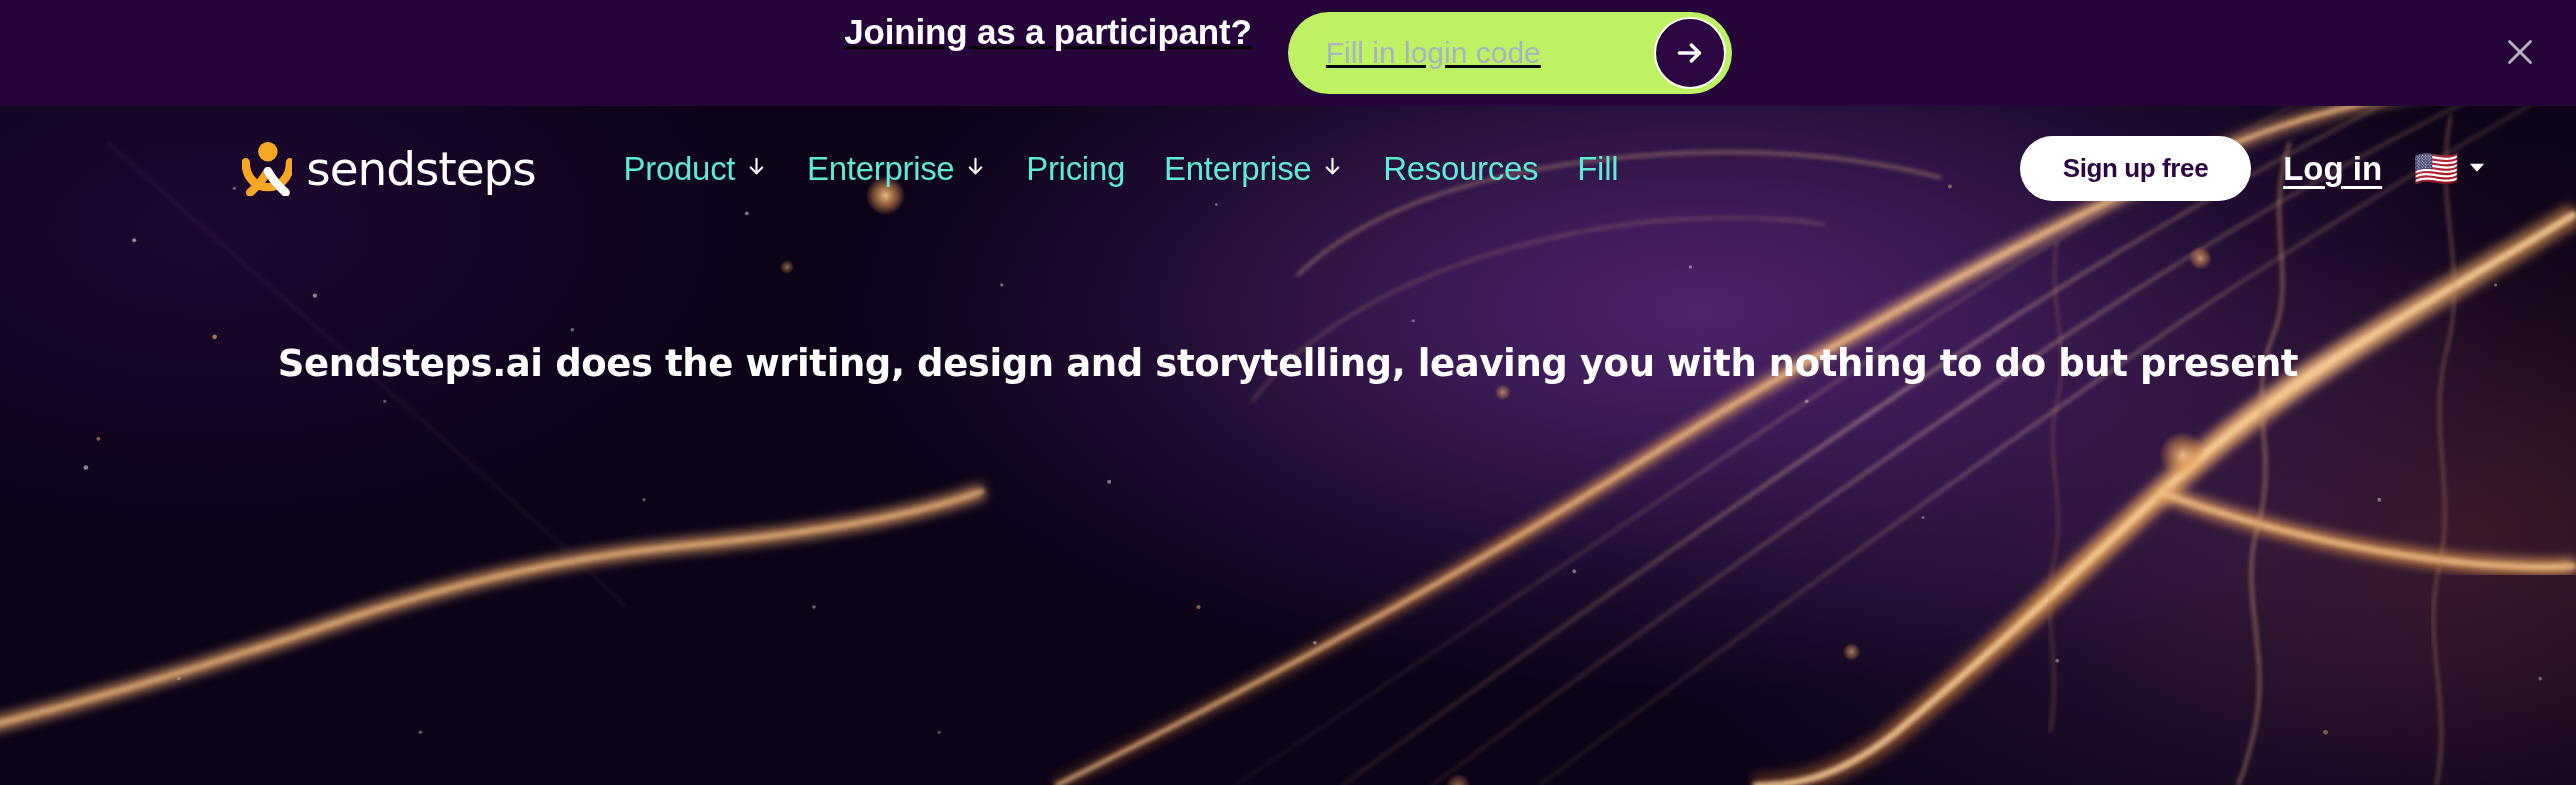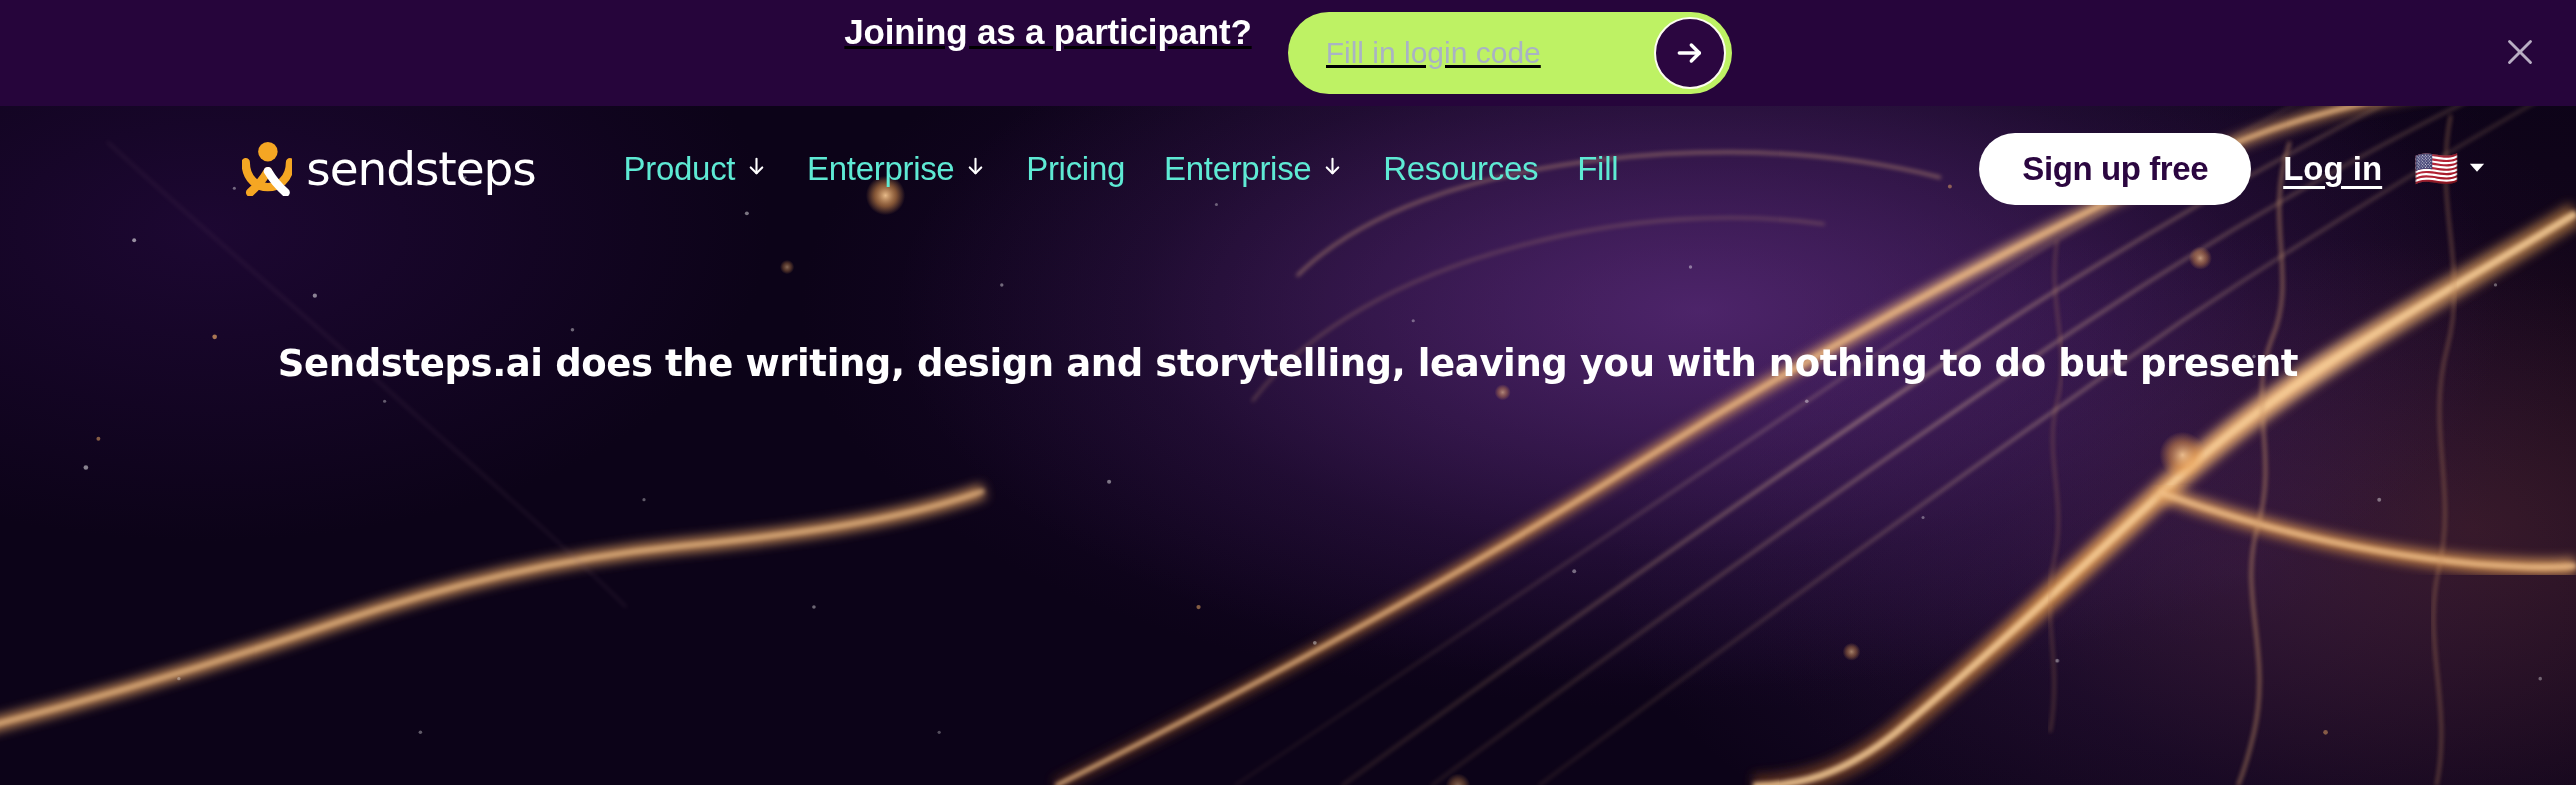--- a/index.html
+++ b/index.html
@@ -93,21 +93,21 @@
     color:#5eead4; font-size:33px; font-weight:400;
     letter-spacing:-0.3px; cursor:pointer; white-space:nowrap;
   }
   .nav-arrow{ display:block; }
   .header-right{
     margin-left:auto;
     display:flex; align-items:center; gap:32px;
   }
   .btn-signup{
     background:#ffffff; color:#2b0640;
-    font-size:33px; font-weight:700; letter-spacing:-0.4px;
+    font-size:26px; font-weight:700; letter-spacing:-0.4px;
     border:none; border-radius:43px;
     padding:17px 43px;
     cursor:pointer; white-space:nowrap;
     font-family:"Liberation Sans", sans-serif;
   }
   .btn-login{
     color:#ffffff; font-size:33px; font-weight:700;
     text-decoration:underline; text-underline-offset:6.3px;
     text-decoration-thickness:2.7px;
     cursor:pointer; white-space:nowrap;

